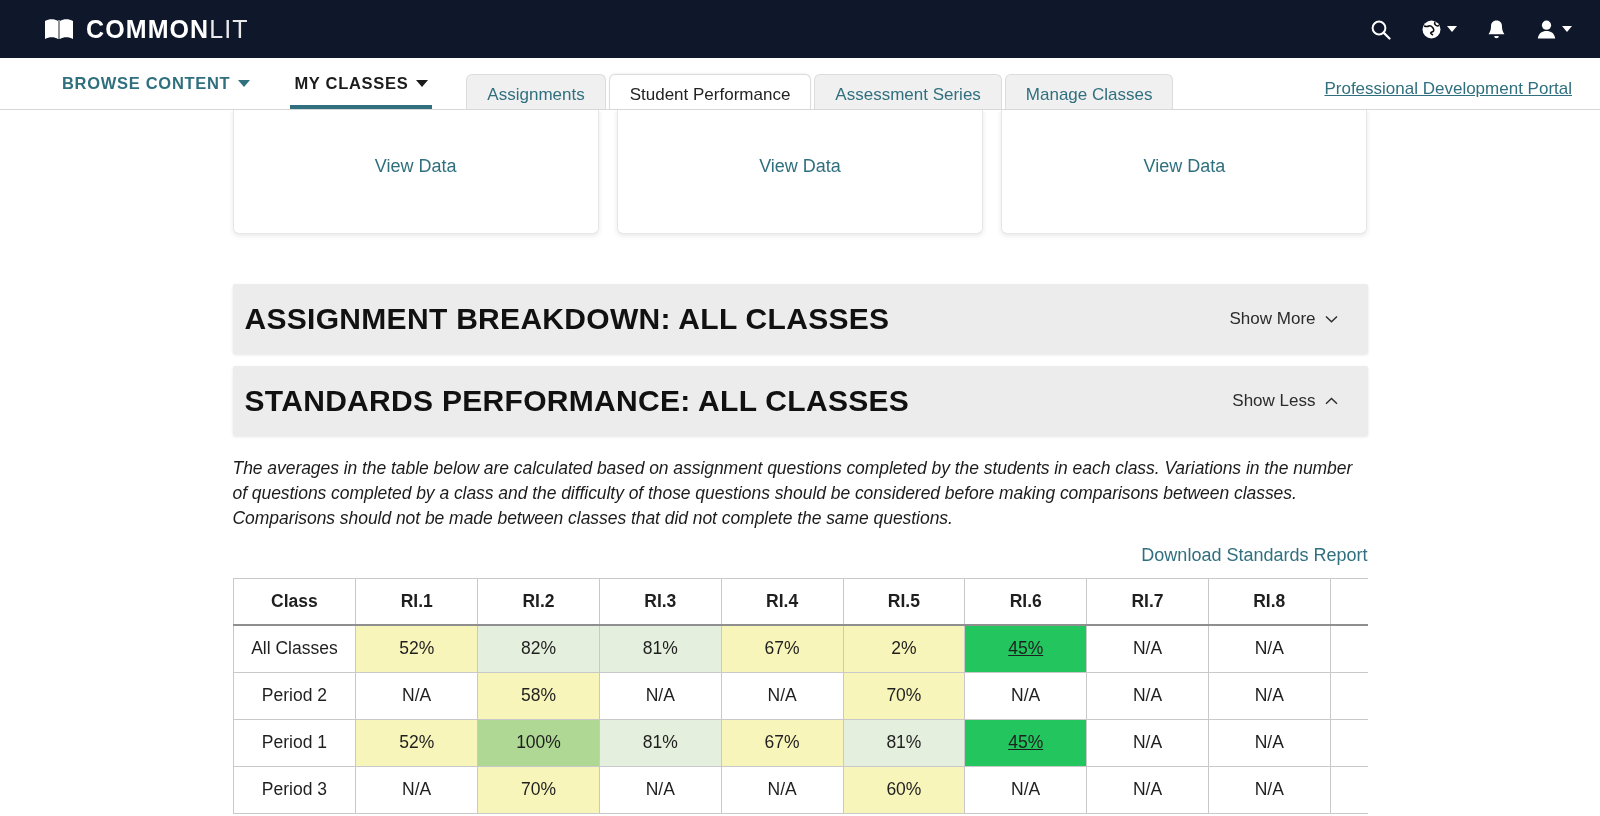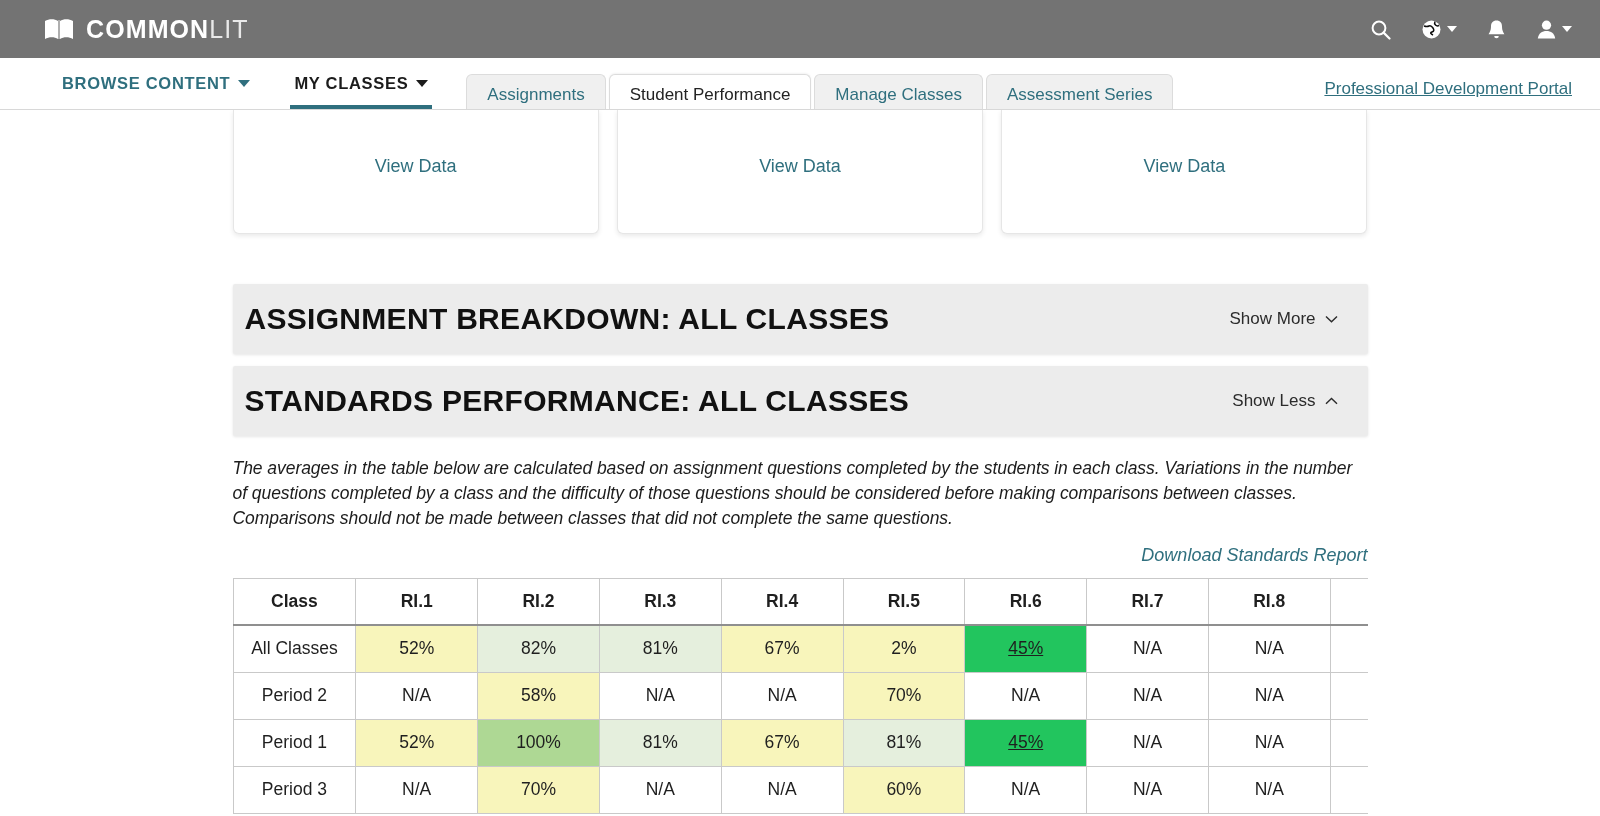--- a/index.html
+++ b/index.html
@@ -5,21 +5,21 @@
   * { box-sizing: border-box; margin: 0; padding: 0; }
   html, body {
     width: 1600px; height: 816px;
     font-family: "Liberation Sans", sans-serif;
     background: #ffffff;
     overflow: hidden;
   }
 
   
   .topbar {
-    height: 58px; background: #737373;
+    height: 58px; background: #0f172a;
     display: flex; align-items: center;
     padding: 0 28px 0 44px;
     position: relative; z-index: 40;
   }
   .brand { display: flex; align-items: center; gap: 12px; }
   .brand-text {
     color: #fff; font-size: 25px; font-weight: 700;
     letter-spacing: 1.1px;
   }
   .brand-text .light { font-weight: 400; color: #e9e9e9; }
@@ -132,21 +132,21 @@
   .chev { width: 13px; height: 8px; display: block; }
 
   
   .desc {
     margin-top: 20px;
     font-size: 17.5px; font-style: italic; color: #1c1c1c;
     line-height: 1.42; letter-spacing: -.05px;
   }
 
   
-  .dl-row { margin-top: 14px; text-align: right; font-style: italic; }
+  .dl-row { margin-top: 14px; text-align: right; }
   .dl-link { font-size: 18px; color: #2f6f7e; cursor: pointer; }
 
   
   .table-clip {
     margin-top: 12px;
     width: 1135px;
     overflow: hidden;
     position: relative;
   }
   table.std {
@@ -231,22 +231,22 @@
     </div>
     <div class="nav-link active">
       <span>MY CLASSES</span>
       <span class="caret-dark"></span>
     </div>
   </div>
 
   <div class="tabs">
     <div class="tab">Assignments</div>
     <div class="tab active">Student Performance</div>
+    <div class="tab">Assessment Series</div>
     <div class="tab">Manage Classes</div>
-    <div class="tab">Assessment Series</div>
   </div>
 
   <div class="pd-portal">Professional Development Portal</div>
 </div>
 
 <div class="page">
   <div class="wrap">
 
     <div class="cards">
       <div class="card">

